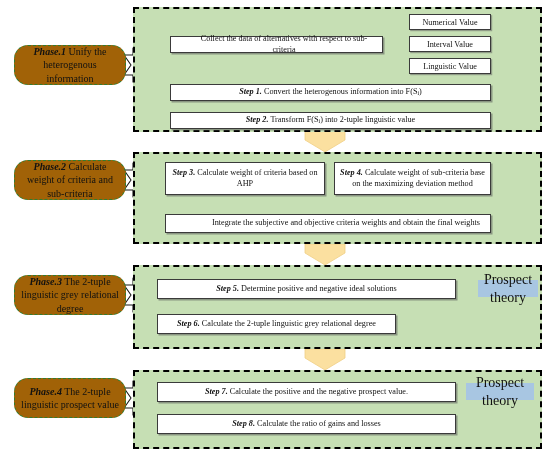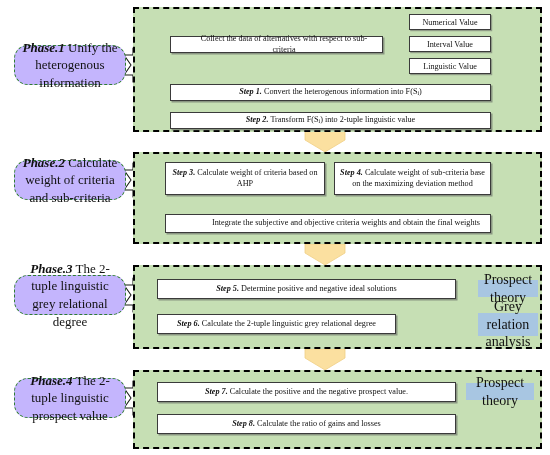--- a/index.html
+++ b/index.html
@@ -26,26 +26,26 @@
     background: #c6dfb4;
     border: 2px dashed #000000;
     box-sizing: border-box;
   }
   
   .phase-label {
     position: absolute;
     box-sizing: border-box;
     border: 1.5px dashed #2f7d32;
     border-radius: 14px;
-    background: #c4b5fd;
+    background: #a16207;
     display: flex;
     align-items: center;
     justify-content: center;
     text-align: center;
-    font-size: 13px;
+    font-size: 10px;
     line-height: 1.35;
     color: #111111;
     padding: 2px 5px;
   }
   .phase-label b {
     font-style: italic;
     font-weight: bold;
   }
   
   .box {
@@ -236,23 +236,20 @@
   <div class="box shadow" style="left:157px; top:314px; width:239px; height:20px;">
     <span>
       <span class="stp">Step 6.</span><span> Calculate the 2-tuple linguistic grey relational degree</span>
     </span>
   </div>
 
   <div class="bluebox" style="left:478px; top:280px; width:60px; height:17px;">
     <span>Prospect theory</span>
   </div>
 
-  <div class="bluebox" style="left:478px; top:313px; width:60px; height:23px;">
-    <span>Grey relation analysis</span>
-  </div>
 
   <div class="phase-panel" style="left:133px; top:370px; width:409px; height:79px;"></div>
 
   <div class="phase-label" style="left:14px; top:378px; width:112px; height:40px;">
     <span>
       <b>Phase.4</b><span> The 2-tuple linguistic prospect value</span>
     </span>
   </div>
 
   <div class="box shadow" style="left:157px; top:382px; width:299px; height:20px;">

